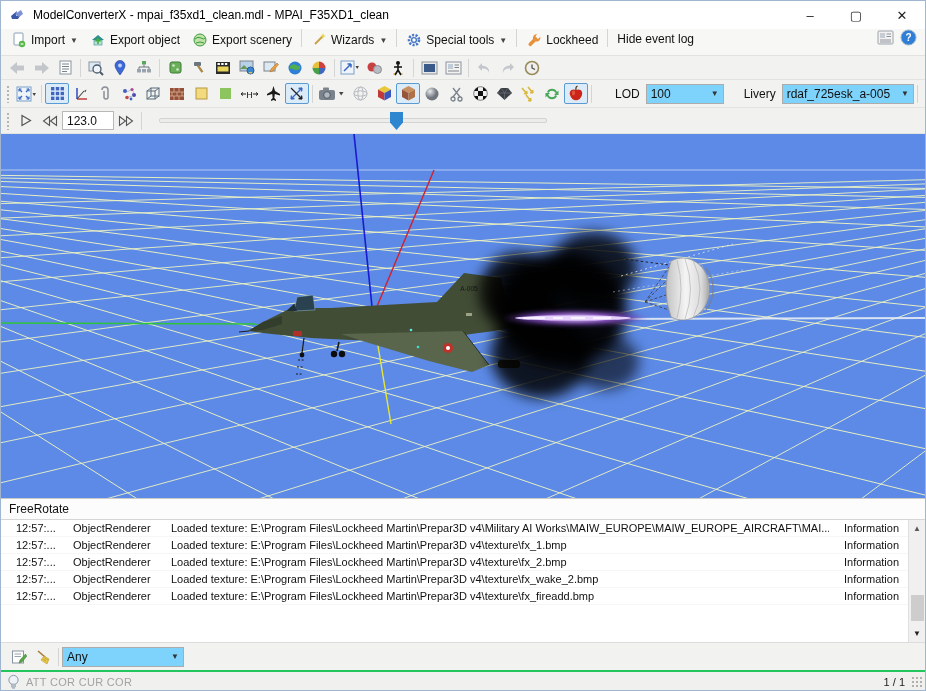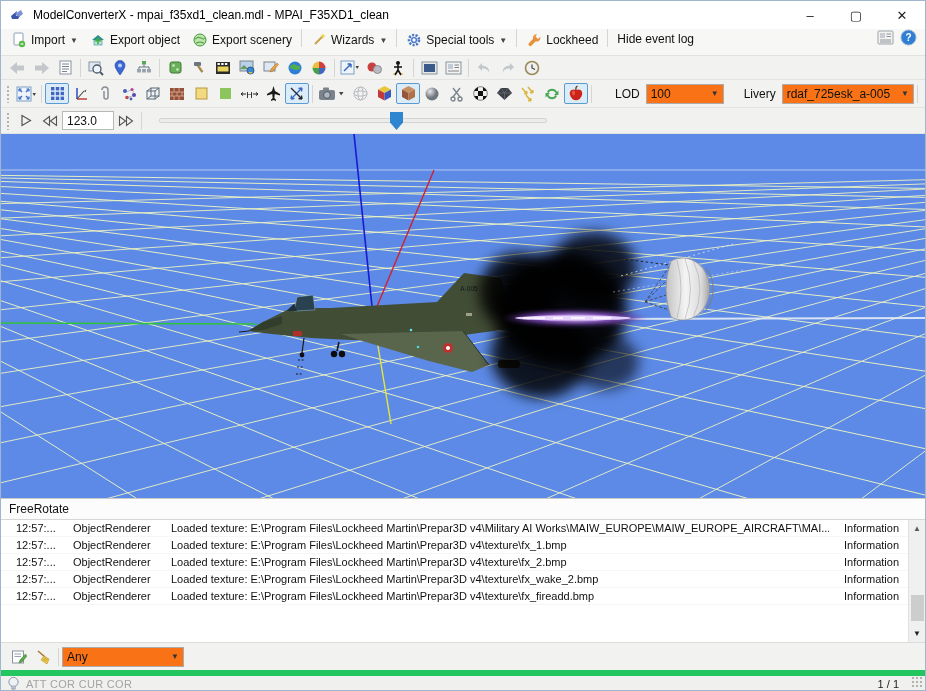--- a/index.html
+++ b/index.html
@@ -27,21 +27,21 @@
   .tb3{height:28px;}
   .pbrow{height:26px;background:#f1f1ef;}
   .tb{width:24px;height:21px;border:1px solid transparent;border-radius:2px;display:flex;
       align-items:center;justify-content:center;flex:0 0 auto;}
   .tb.active{border-color:#5a9bd4;background:#dcebf8;}
   .sep{width:1px;height:18px;background:#d5d5d3;margin:0 3px;flex:0 0 auto;}
   .grip{width:5px;height:18px;margin:0 3px 0 1px;flex:0 0 auto;
         background-image:radial-gradient(circle,#b4b4b4 .9px,transparent 1px);
         background-size:4px 4px;}
   .lbl{font-size:12px;color:#111;margin:0 6px 0 20px;}
-  .combo{height:20px;background:#f97316;border:1px solid #acacac;display:flex;align-items:center;
+  .combo{height:20px;background:#7dd3fc;border:1px solid #acacac;display:flex;align-items:center;
          font-size:12px;padding:0 4px;justify-content:space-between;}
   .combo .caret{font-size:8px;color:#333;}
   .frame-input{width:52px;height:19px;background:#fff;border:1px solid #b8b8b6;font-size:12px;
                padding:0 4px;display:flex;align-items:center;text-align:center;}
   .slider-track{position:relative;height:5px;width:388px;margin-left:14px;background:#ececea;
                 border:1px solid #d3d3d1;border-radius:2px;}
   .slider-thumb{position:absolute;top:-7px;left:230px;width:13px;height:18px;background:#2f86d0;
                 clip-path:polygon(0 0,100% 0,100% 58%,50% 100%,0 58%);}
   
   .viewport{height:364px;position:relative;flex:0 0 auto;}
@@ -63,24 +63,24 @@
   .c-level{flex:1;}
   .scrollbar{width:17px;background:#f0f0f0;border-left:1px solid #e0e0e0;display:flex;
              flex-direction:column;align-items:center;flex:0 0 auto;}
   .sb-btn{width:17px;height:17px;display:flex;align-items:center;justify-content:center;
           font-size:8px;color:#5a5a5a;}
   .sb-track{flex:1;width:17px;position:relative;}
   .sb-thumb{position:absolute;left:2px;right:2px;top:58px;height:26px;background:#cdcdcd;}
   
   .filterrow{height:28px;background:#f2f2f0;border-top:1px solid #dcdcda;display:flex;
              align-items:center;padding:0 6px;flex:0 0 auto;}
-  .statusbar{height:22px;background:#f0f0ee;border-top:6px solid #22c55e;display:flex;
+  .statusbar{height:22px;background:#f0f0ee;border-top:2px solid #22c55e;display:flex;
              align-items:center;padding:0 6px;font-size:11px;flex:0 0 auto;}
   .status-left{color:#a3a3a1;margin-left:6px;letter-spacing:.3px;}
-  .status-right{margin-left:auto;color:#222;margin-right:20px;}
+  .status-right{margin-left:auto;color:#222;margin-right:14px;}
   .resize-grip{position:absolute;right:2px;bottom:2px;width:12px;height:12px;
         background-image:radial-gradient(circle,#b0b0ae 1px,transparent 1.2px);
         background-size:4px 4px;background-position:bottom right;}
 </style>
 </head>
 <body>
 
 <div id="app">
 
   <div class="titlebar">

